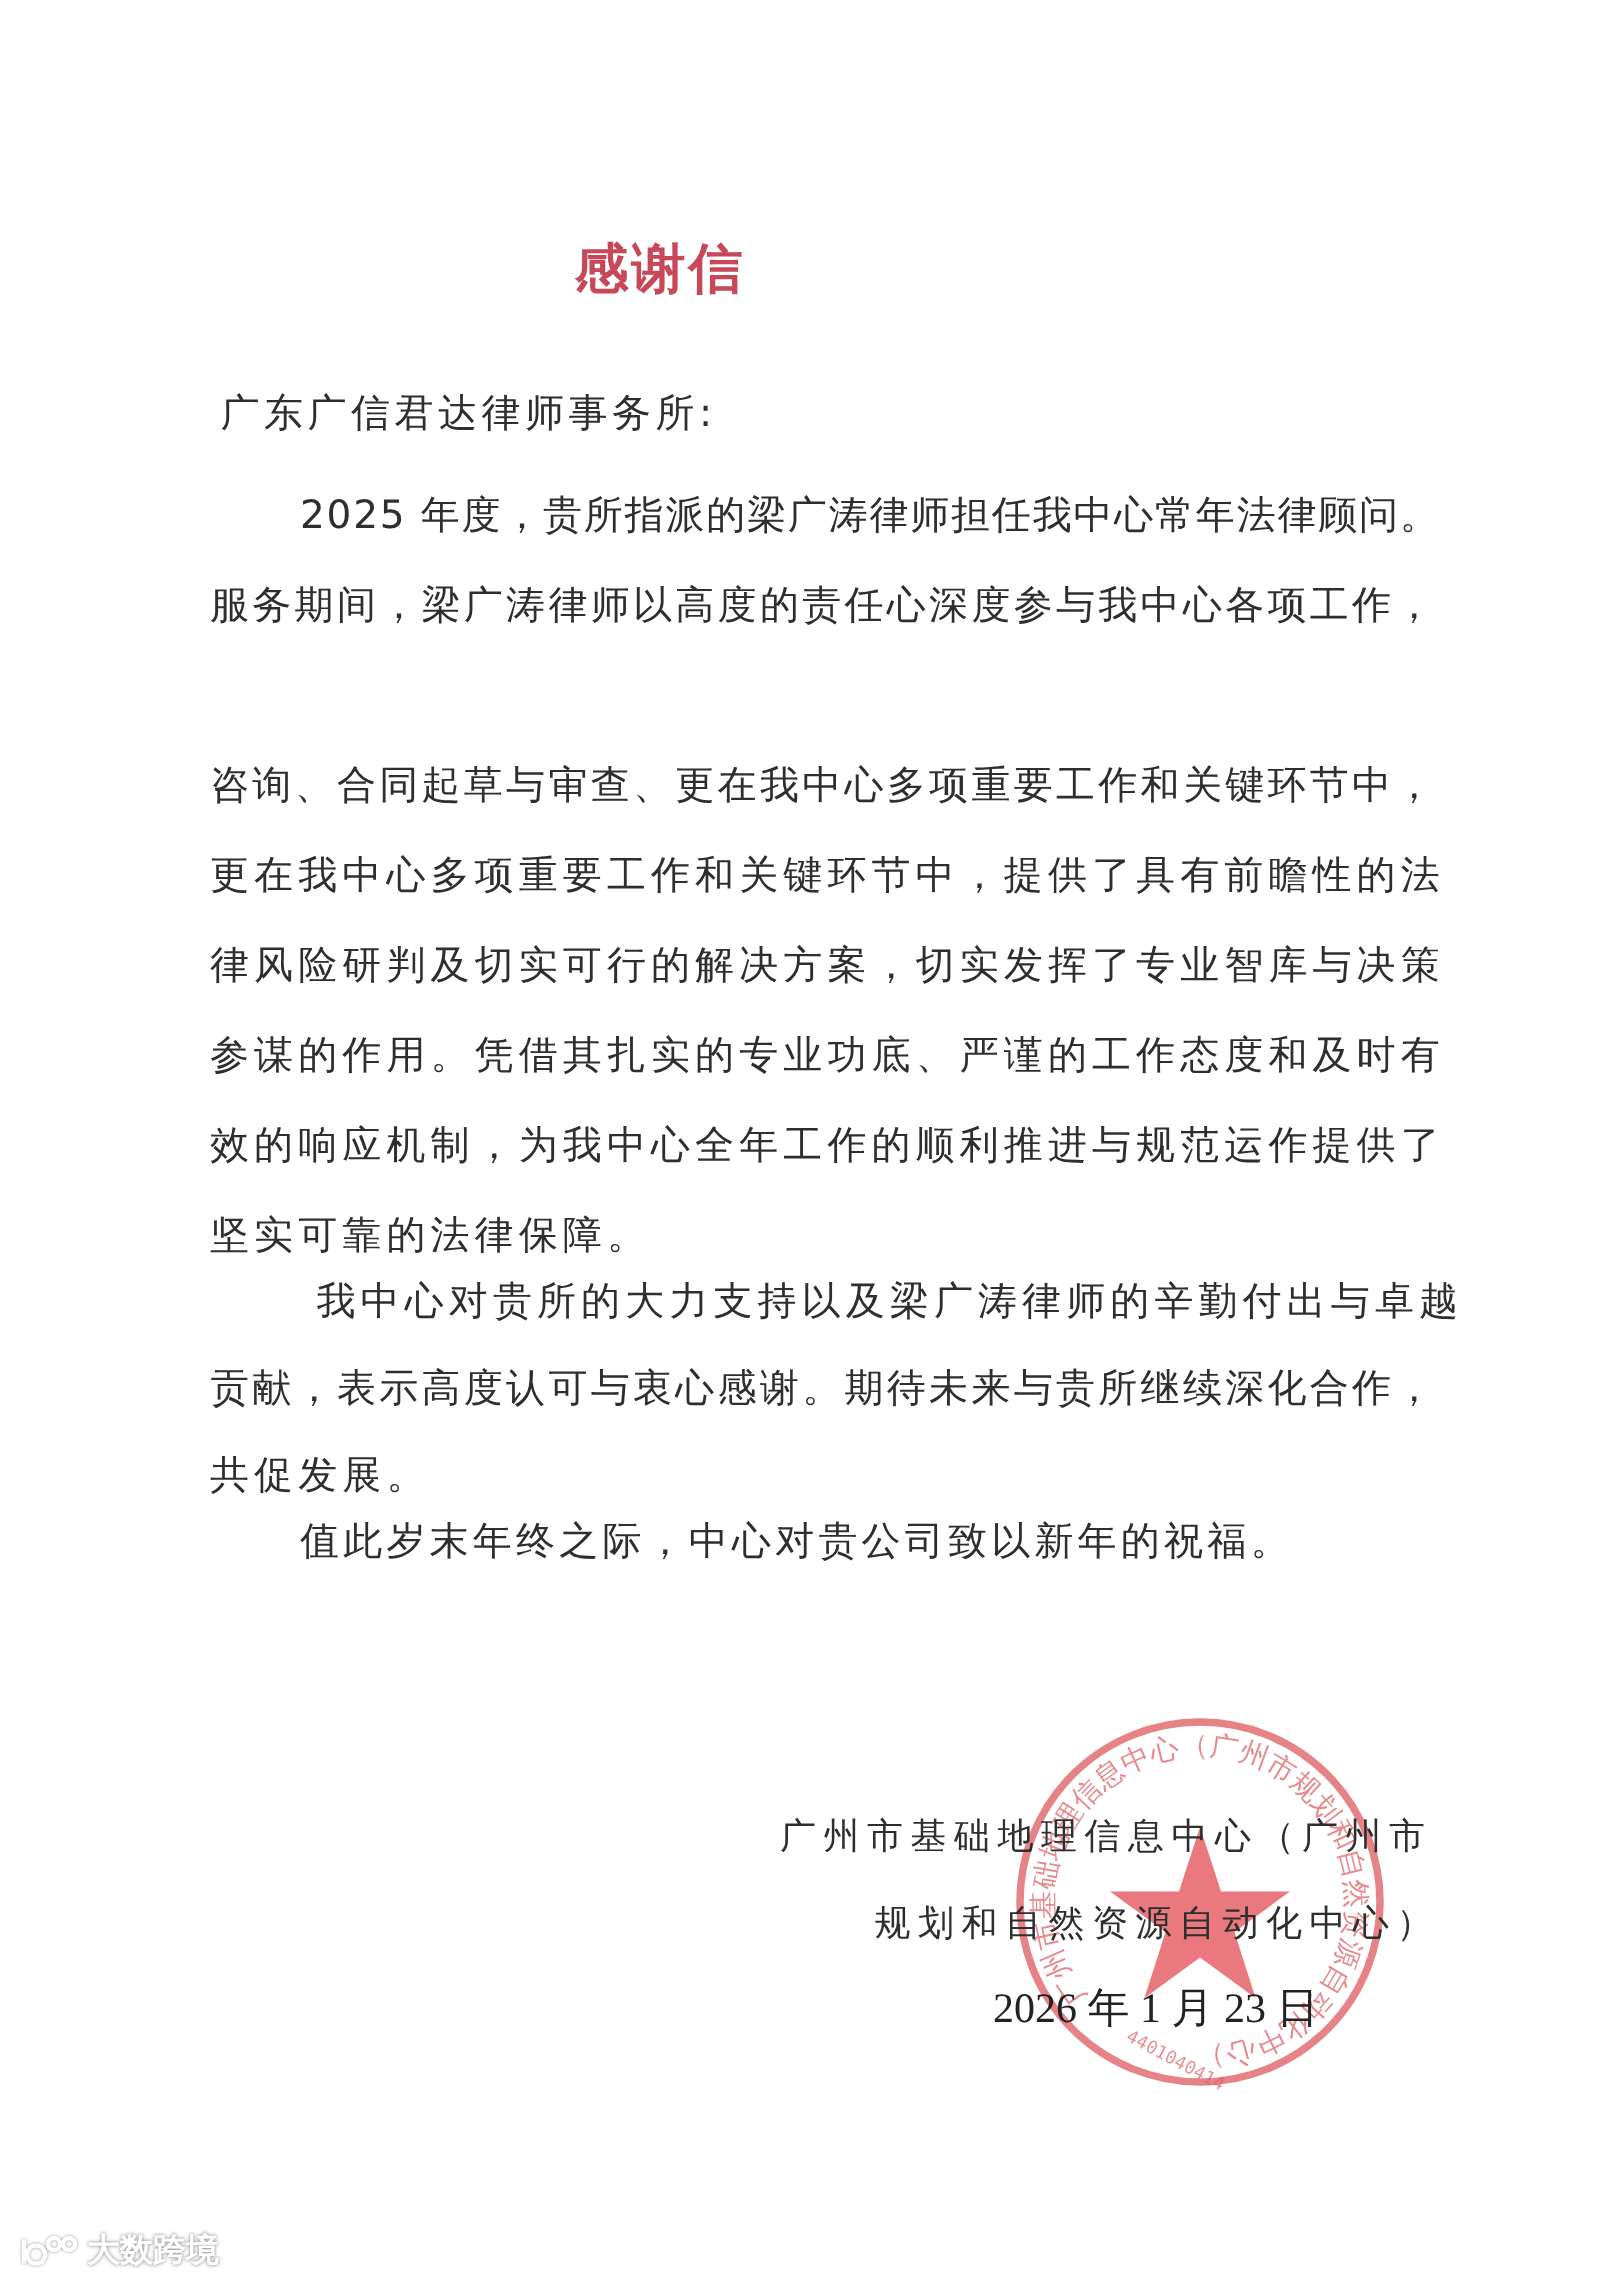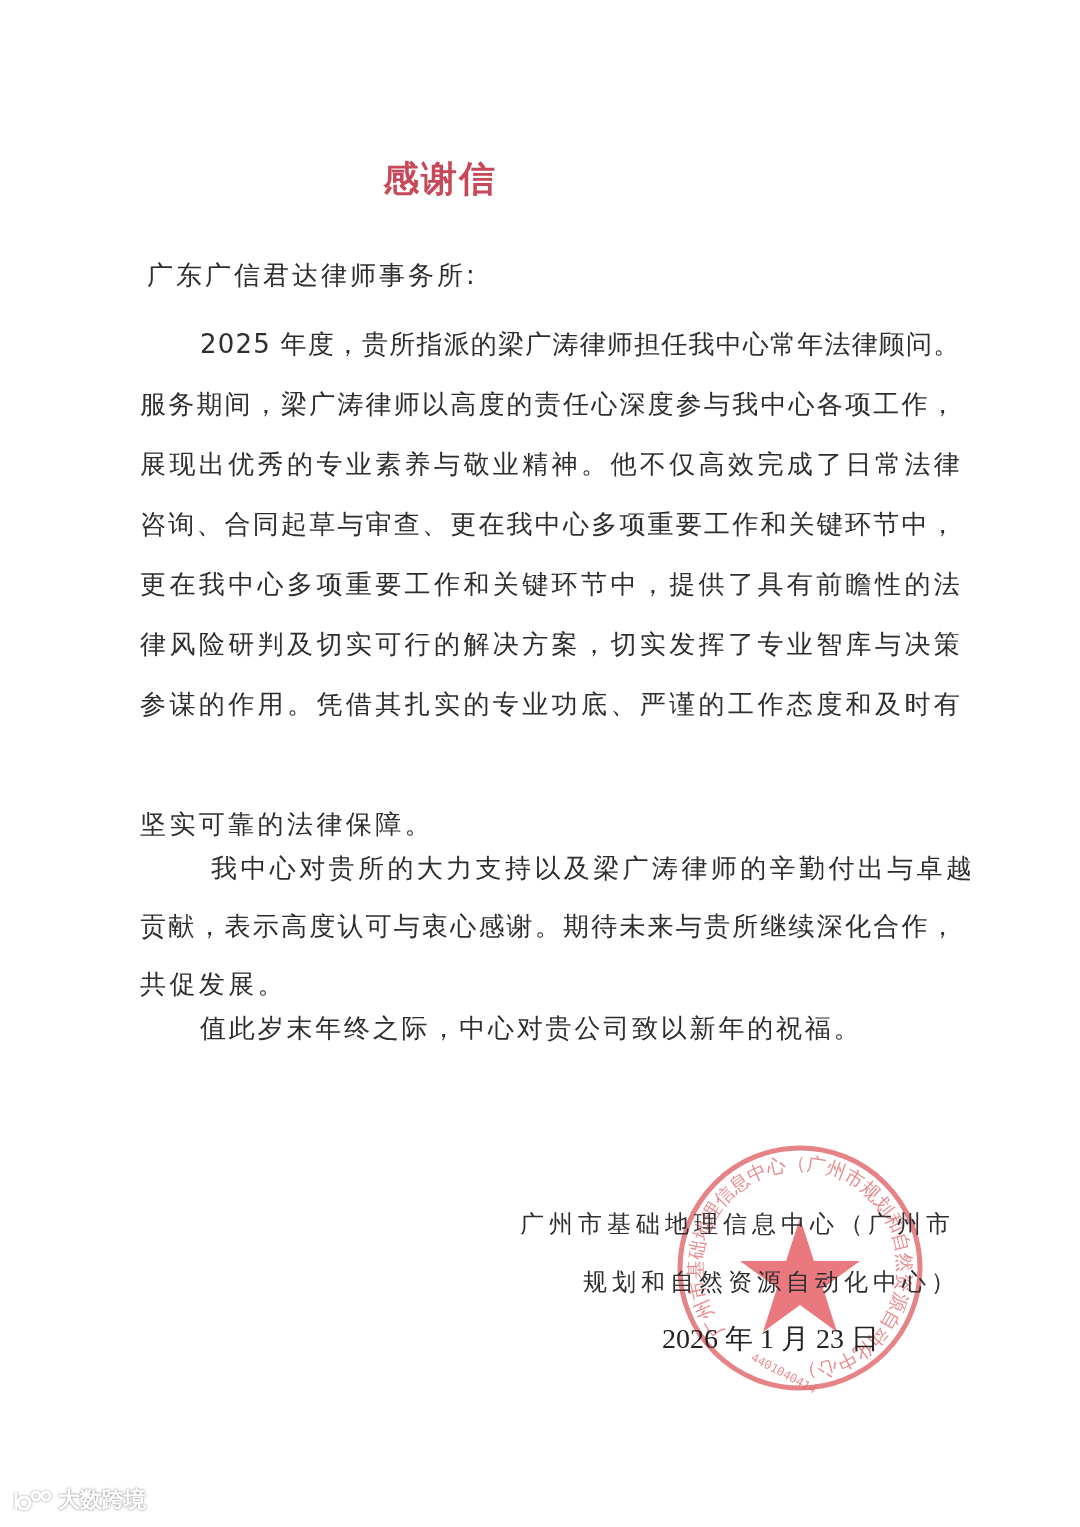--- a/index.html
+++ b/index.html
@@ -64,25 +64,25 @@
 <body>
 
 <div class="page">
 
   <div class="title">感谢信</div>
 
   <div class="salutation">广东广信君达律师事务所:</div>
 
   <div class="body-line" style="left:200px; top:324px; letter-spacing:1.2px;">2025 年度，贵所指派的梁广涛律师担任我中心常年法律顾问。</div>
   <div class="body-line" style="left:140px; top:384px; letter-spacing:2.2px;">服务期间，梁广涛律师以高度的责任心深度参与我中心各项工作，</div>
-  <div class="body-line" style="left:140px; top:444px; letter-spacing:3.4px;">展现出优秀的专业素养与敬业精神。他不仅高效完成了日常法律</div>
   <div class="body-line" style="left:140px; top:504px; letter-spacing:2.2px;">咨询、合同起草与审查、更在我中心多项重要工作和关键环节中，</div>
   <div class="body-line" style="left:140px; top:564px; letter-spacing:3.4px;">更在我中心多项重要工作和关键环节中，提供了具有前瞻性的法</div>
   <div class="body-line" style="left:140px; top:624px; letter-spacing:3.4px;">律风险研判及切实可行的解决方案，切实发挥了专业智库与决策</div>
   <div class="body-line" style="left:140px; top:684px; letter-spacing:3.4px;">参谋的作用。凭借其扎实的专业功底、严谨的工作态度和及时有</div>
+  <div class="body-line" style="left:140px; top:744px; letter-spacing:3.4px;">效的响应机制，为我中心全年工作的顺利推进与规范运作提供了</div>
   <div class="body-line" style="left:140px; top:804px; letter-spacing:3.4px;">坚实可靠的法律保障。</div>
 
   <div class="body-line" style="left:211px; top:840px; letter-spacing:3.4px; top:848px;">我中心对贵所的大力支持以及梁广涛律师的辛勤付出与卓越</div>
   <div class="body-line" style="left:140px; top:906px; letter-spacing:2.2px;">贡献，表示高度认可与衷心感谢。期待未来与贵所继续深化合作，</div>
   <div class="body-line" style="left:140px; top:964px; letter-spacing:3.4px;">共促发展。</div>
 
   <div class="body-line" style="left:200px; top:1008px; letter-spacing:2.8px;">值此岁末年终之际，中心对贵公司致以新年的祝福。</div>
 
   <svg class="stamp" viewBox="0 0 260 260">
     <defs>

